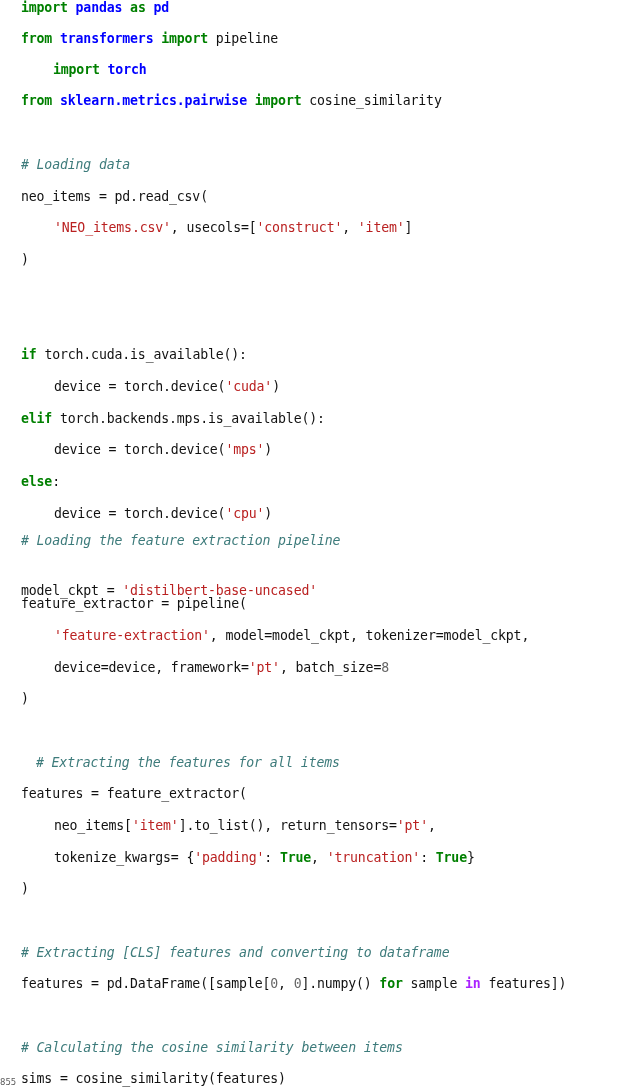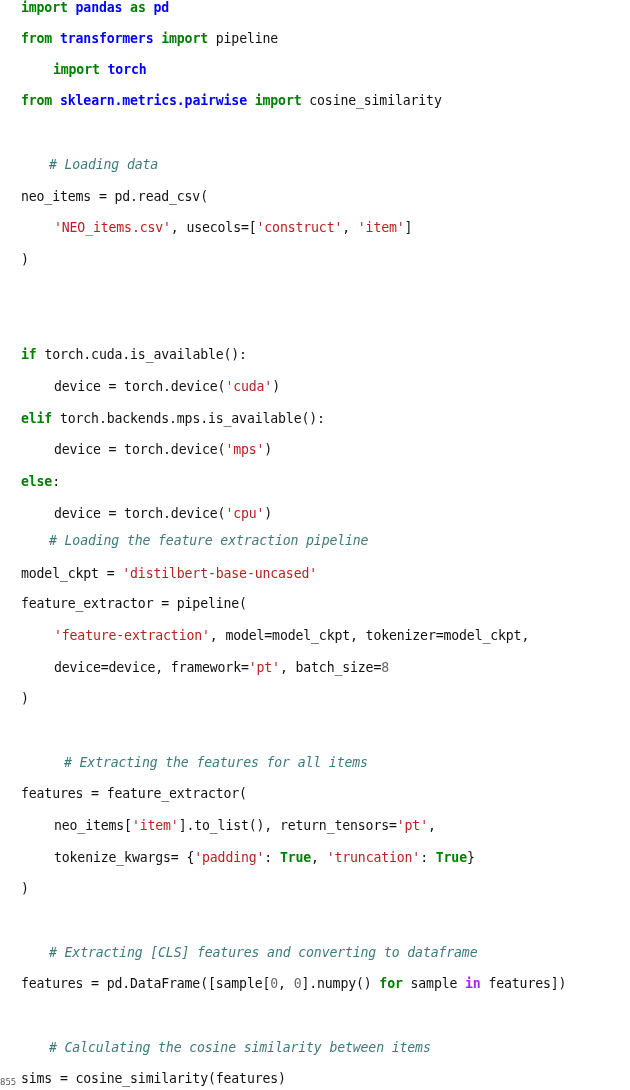--- a/index.html
+++ b/index.html
@@ -31,21 +31,21 @@
   }
   .ind0 { padding-left: 21px; }
   .ind1 { padding-left: 54px; }
 
   
   .tok-kw      { color: #008000; font-weight: bold; }
   .tok-kwconst { color: #008000; font-weight: bold; }
   .tok-op-kw   { color: #AA22FF; font-weight: bold; }
   .tok-mod     { color: #0000FF; font-weight: bold; }
   .tok-str     { color: #BA2121; }
-  .tok-com     { color: #3D7B7B; font-style: italic; margin-left: 28px; }
+  .tok-com     { color: #3D7B7B; font-style: italic; }
   .tok-num     { color: #666666; }
   .tok-plain   { color: #111111; }
 
   .line-number {
     position: absolute;
     left: 0px;
     font-family: "DejaVu Sans", sans-serif;
     font-size: 8.5px;
     color: #5a5a5a;
     white-space: pre;
@@ -63,21 +63,21 @@
     <div class="code-line ind0" style="top: 189px;"><span class="tok-plain">neo_items = pd.read_csv(</span></div>
     <div class="code-line ind1" style="top: 220px;"><span class="tok-str">'NEO_items.csv'</span><span class="tok-plain">, usecols=[</span><span class="tok-str">'construct'</span><span class="tok-plain">, </span><span class="tok-str">'item'</span><span class="tok-plain">]</span></div>
     <div class="code-line ind0" style="top: 252px;"><span class="tok-plain">)</span></div>
     <div class="code-line ind0" style="top: 347px;"><span class="tok-kw">if</span><span class="tok-plain"> torch.cuda.is_available():</span></div>
     <div class="code-line ind1" style="top: 379px;"><span class="tok-plain">device = torch.device(</span><span class="tok-str">'cuda'</span><span class="tok-plain">)</span></div>
     <div class="code-line ind0" style="top: 411px;"><span class="tok-kw">elif</span><span class="tok-plain"> torch.backends.mps.is_available():</span></div>
     <div class="code-line ind1" style="top: 442px;"><span class="tok-plain">device = torch.device(</span><span class="tok-str">'mps'</span><span class="tok-plain">)</span></div>
     <div class="code-line ind0" style="top: 474px;"><span class="tok-kw">else</span><span class="tok-plain">:</span></div>
     <div class="code-line ind1" style="top: 506px;"><span class="tok-plain">device = torch.device(</span><span class="tok-str">'cpu'</span><span class="tok-plain">)</span></div>
     <div class="code-line ind0" style="top: 533px;"><span class="tok-com"># Loading the feature extraction pipeline</span></div>
-    <div class="code-line ind0" style="top: 566px;"><span class="tok-plain">model_ckpt = </span><span class="tok-str">'distilbert-base-uncased'</span></div>
+    <div class="code-line ind0" style="top: 583px;"><span class="tok-plain">model_ckpt = </span><span class="tok-str">'distilbert-base-uncased'</span></div>
     <div class="code-line ind0" style="top: 596px;"><span class="tok-plain">feature_extractor = pipeline(</span></div>
     <div class="code-line ind1" style="top: 628px;"><span class="tok-str">'feature-extraction'</span><span class="tok-plain">, model=model_ckpt, tokenizer=model_ckpt,</span></div>
     <div class="code-line ind1" style="top: 660px;"><span class="tok-plain">device=device, framework=</span><span class="tok-str">'pt'</span><span class="tok-plain">, batch_size=</span><span class="tok-num">8</span></div>
     <div class="code-line ind0" style="top: 691px;"><span class="tok-plain">)</span></div>
     <div class="code-line ind0" style="top: 755px; padding-left: 36px;"><span class="tok-com"># Extracting the features for all items</span></div>
     <div class="code-line ind0" style="top: 786px;"><span class="tok-plain">features = feature_extractor(</span></div>
     <div class="code-line ind1" style="top: 818px;"><span class="tok-plain">neo_items[</span><span class="tok-str">'item'</span><span class="tok-plain">].to_list(), return_tensors=</span><span class="tok-str">'pt'</span><span class="tok-plain">,</span></div>
     <div class="code-line ind1" style="top: 850px;"><span class="tok-plain">tokenize_kwargs= {</span><span class="tok-str">'padding'</span><span class="tok-plain">: </span><span class="tok-kwconst">True</span><span class="tok-plain">, </span><span class="tok-str">'truncation'</span><span class="tok-plain">: </span><span class="tok-kwconst">True</span><span class="tok-plain">}</span></div>
     <div class="code-line ind0" style="top: 881px;"><span class="tok-plain">)</span></div>
     <div class="code-line ind0" style="top: 945px;"><span class="tok-com"># Extracting [CLS] features and converting to dataframe</span></div>

